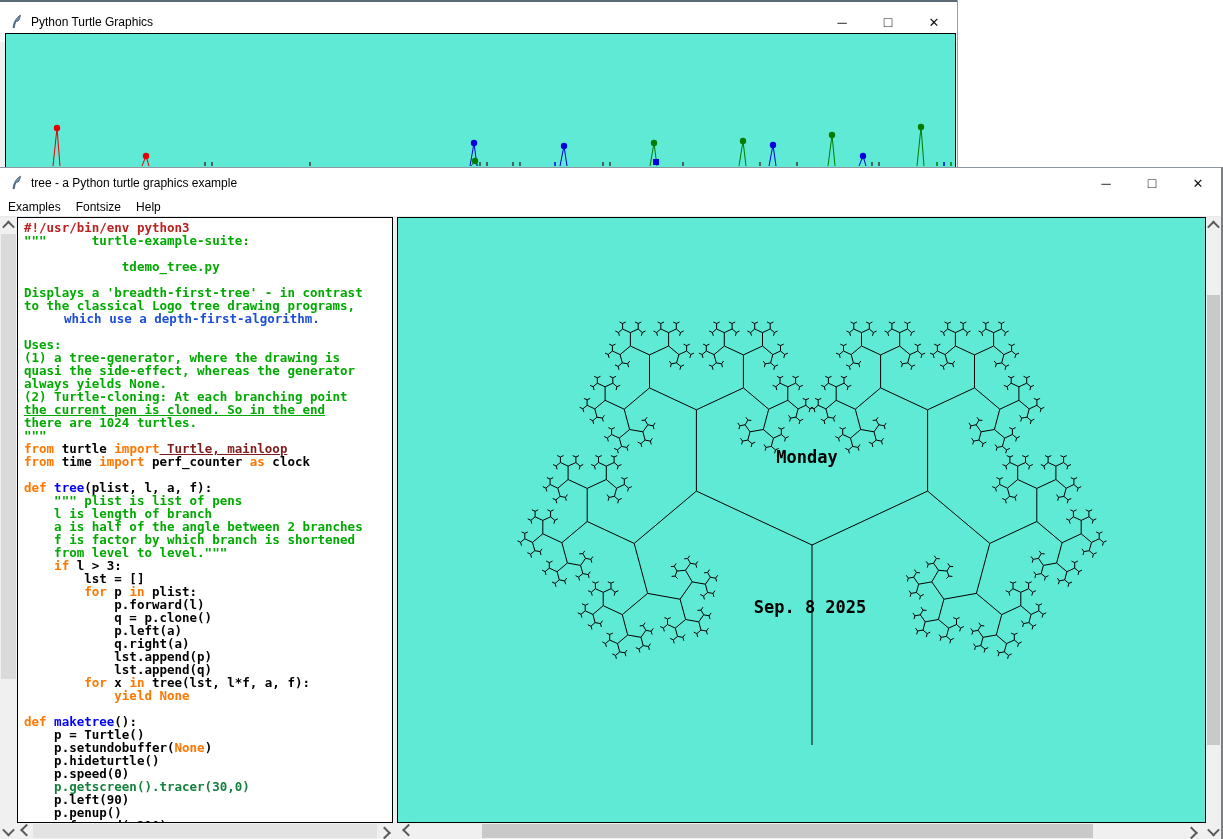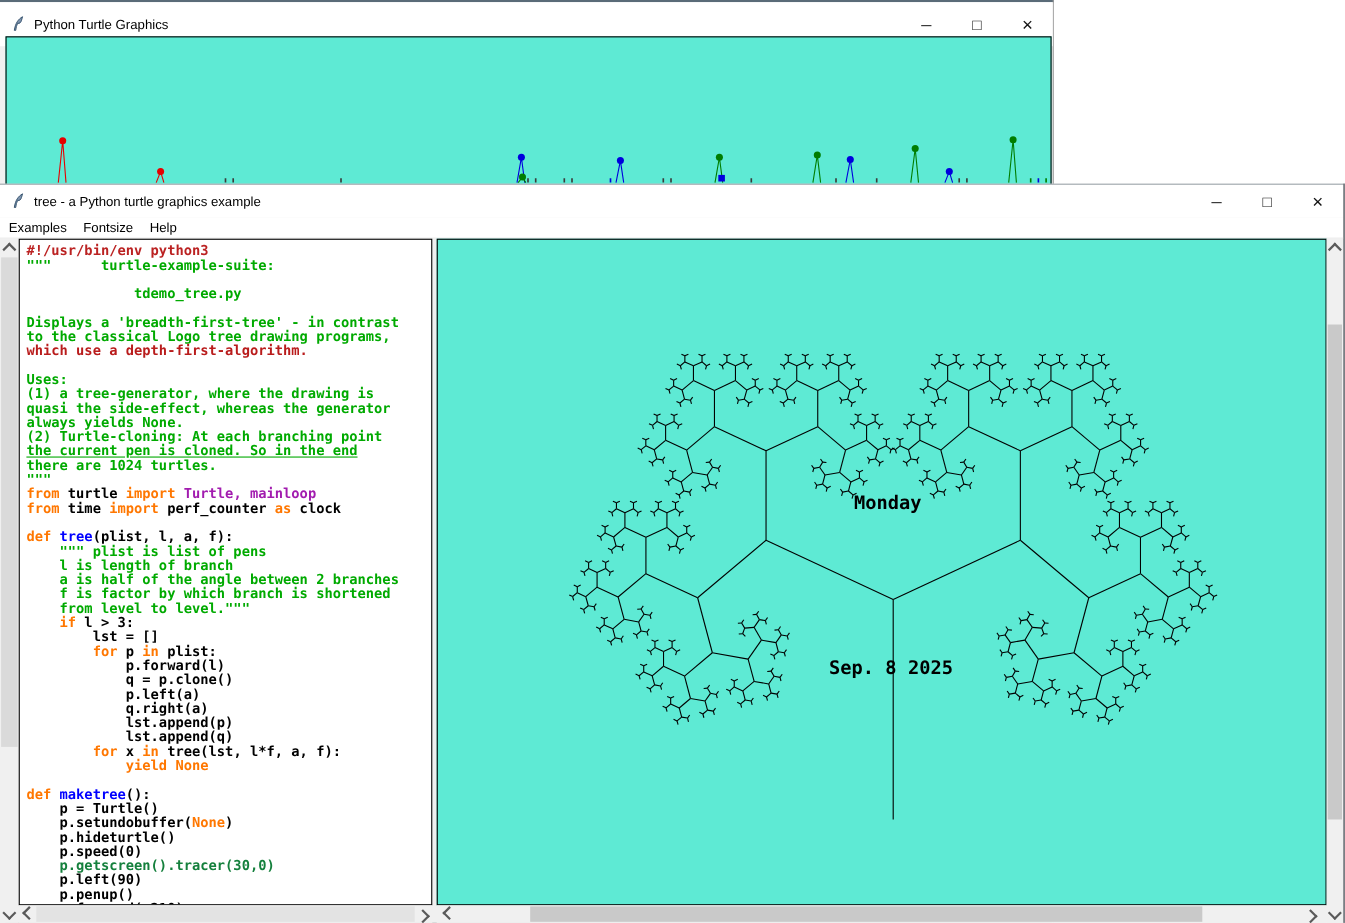--- a/index.html
+++ b/index.html
@@ -156,31 +156,31 @@
   </div>
 
   <div id="code-widget" style="left:17px;top:50px;width:376px;height:606px;">
       <div class="code-line"><span style="color: rgb(187, 34, 34);">#!/usr/bin/env python3</span></div>
       <div class="code-line"><span style="color: rgb(0, 170, 0);">"""      turtle-example-suite:</span></div>
       <div class="code-line"></div>
       <div class="code-line"><span style="color: rgb(0, 170, 0);">             tdemo_tree.py</span></div>
       <div class="code-line"></div>
       <div class="code-line"><span style="color: rgb(0, 170, 0);">Displays a 'breadth-first-tree' - in contrast</span></div>
       <div class="code-line"><span style="color: rgb(0, 170, 0);">to the classical Logo tree drawing programs,</span></div>
-      <div class="code-line"><span style="color: #b91c1c;">which use a depth-first-algorithm.</span></div>
+      <div class="code-line"><span style="color: #1d4ed8; margin-left: 40px;">which use a depth-first-algorithm.</span></div>
       <div class="code-line"></div>
       <div class="code-line"><span style="color: rgb(0, 170, 0);">Uses:</span></div>
       <div class="code-line"><span style="color: rgb(0, 170, 0);">(1) a tree-generator, where the drawing is</span></div>
       <div class="code-line"><span style="color: rgb(0, 170, 0);">quasi the side-effect, whereas the generator</span></div>
       <div class="code-line"><span style="color: rgb(0, 170, 0);">always yields None.</span></div>
       <div class="code-line"><span style="color: rgb(0, 170, 0);">(2) Turtle-cloning: At each branching point</span></div>
       <div class="code-line"><span style="color: rgb(0, 170, 0); text-decoration: underline;">the current pen is cloned. So in the end</span></div>
       <div class="code-line"><span style="color: rgb(0, 170, 0);">there are 1024 turtles.</span></div>
       <div class="code-line"><span style="color: rgb(0, 170, 0);">"""</span></div>
-      <div class="code-line"><span style="color: rgb(255, 119, 0);">from</span><span style="color: rgb(0, 0, 0);"> turtle </span><span style="color: rgb(255, 119, 0);">import</span><span style="color: #a21caf;"> Turtle, mainloop</span></div>
+      <div class="code-line"><span style="color: rgb(255, 119, 0);">from</span><span style="color: rgb(0, 0, 0);"> turtle </span><span style="color: rgb(255, 119, 0);">import</span><span style="color: #7f1d1d; text-decoration: underline;"> Turtle, mainloop</span></div>
       <div class="code-line"><span style="color: rgb(255, 119, 0);">from</span><span style="color: rgb(0, 0, 0);"> time </span><span style="color: rgb(255, 119, 0);">import</span><span style="color: rgb(0, 0, 0);"> perf_counter </span><span style="color: rgb(255, 119, 0);">as</span><span style="color: rgb(0, 0, 0);"> clock</span></div>
       <div class="code-line"></div>
       <div class="code-line"><span style="color: rgb(255, 119, 0);">def</span><span style="color: rgb(0, 0, 0);"> </span><span style="color: rgb(0, 0, 255);">tree</span><span style="color: rgb(0, 0, 0);">(plist, l, a, f):</span></div>
       <div class="code-line"><span style="color: rgb(0, 0, 0);">    </span><span style="color: rgb(0, 170, 0);">""" plist is list of pens</span></div>
       <div class="code-line"><span style="color: rgb(0, 170, 0);">    l is length of branch</span></div>
       <div class="code-line"><span style="color: rgb(0, 170, 0);">    a is half of the angle between 2 branches</span></div>
       <div class="code-line"><span style="color: rgb(0, 170, 0);">    f is factor by which branch is shortened</span></div>
       <div class="code-line"><span style="color: rgb(0, 170, 0);">    from level to level."""</span></div>
       <div class="code-line"><span style="color: rgb(0, 0, 0);">    </span><span style="color: rgb(255, 119, 0);">if</span><span style="color: rgb(0, 0, 0);"> l &gt; 3:</span></div>
       <div class="code-line"><span style="color: rgb(0, 0, 0);">        lst = []</span></div>

